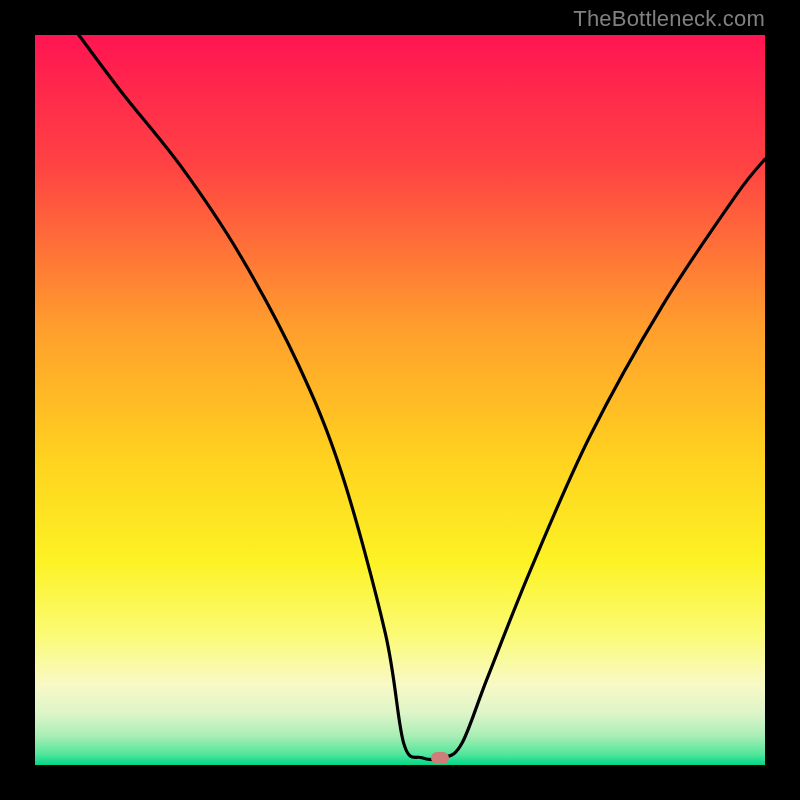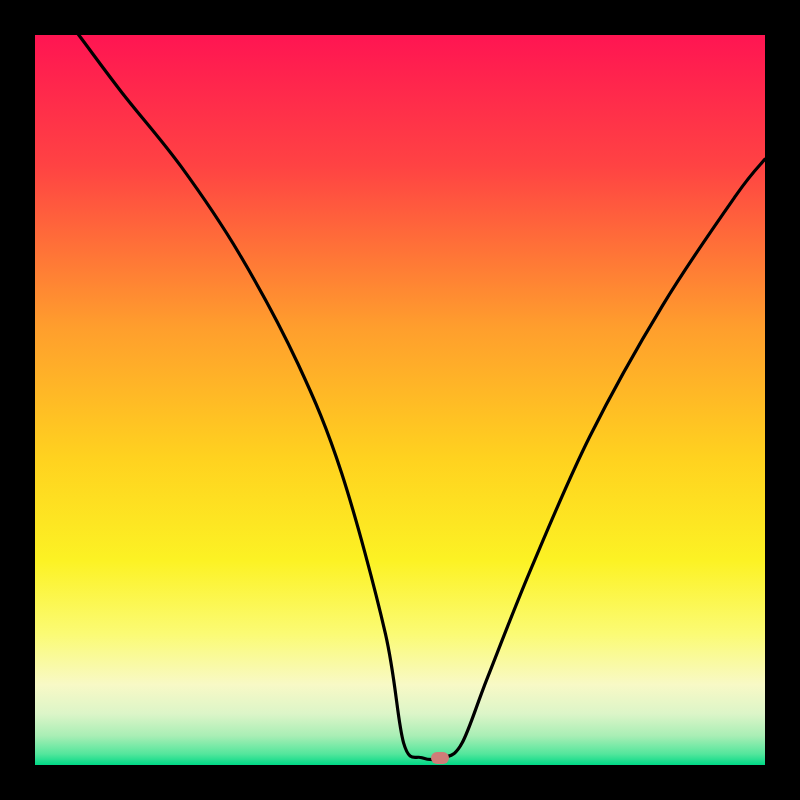--- a/index.html
+++ b/index.html
@@ -45,20 +45,21 @@
     right: 35px;
     color: #808080;
     font-size: 22px;
     letter-spacing: 0.2px;
   }
 </style>
 </head>
 <body>
 
 <div class="frame">
+  <div class="attribution">TheBottleneck.com</div>
 
   <div class="plot-area">
     <svg class="gradient" viewBox="0 0 730 730" preserveAspectRatio="none">
       <defs>
         <linearGradient id="bg-grad" x1="0" y1="0" x2="0" y2="1">
             <stop offset="0%" stop-color="#ff1552"></stop>
             <stop offset="18%" stop-color="#ff4343"></stop>
             <stop offset="40%" stop-color="#ff9e2d"></stop>
             <stop offset="58%" stop-color="#ffd21f"></stop>
             <stop offset="72%" stop-color="#fcf224"></stop>

